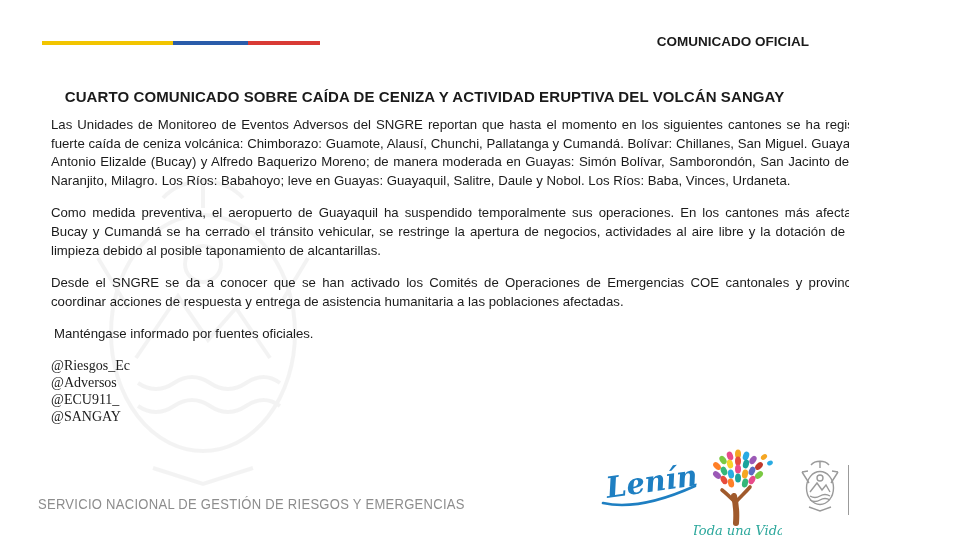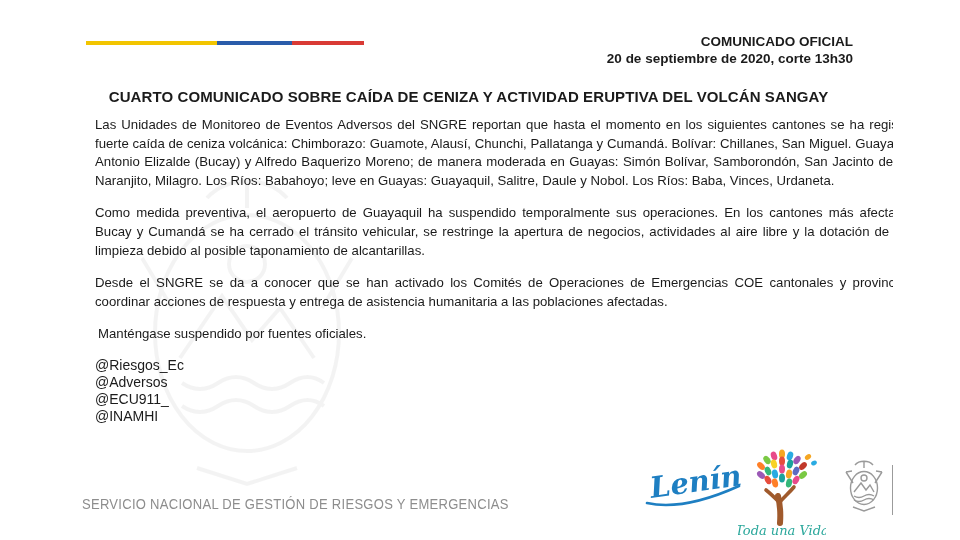--- a/index.html
+++ b/index.html
@@ -1,34 +1,34 @@
 <!DOCTYPE html>
 <html><head>
 <meta charset="utf-8">
 <style>
   html,body{margin:0;padding:0;background:#ffffff;}
   .page{position:relative;width:849px;height:540px;background:#ffffff;overflow:hidden;
-        font-family:"Liberation Sans",sans-serif;color:#1b1b1b;margin-left:44px;}
+        font-family:"Liberation Sans",sans-serif;color:#1b1b1b;}
   
   .flag-line{position:absolute;left:42px;top:41px;width:278px;height:4px;display:flex;}
   .flag-line span{height:100%;}
   .flag-y{width:47%;} .flag-b{width:27%;} .flag-r{width:26%;}
   
   .header-meta{position:absolute;top:33px;right:40px;text-align:right;
                font-weight:bold;font-size:13.5px;line-height:17px;}
   
   .doc-title{position:absolute;top:88px;left:30px;right:30px;text-align:center;
              font-size:15px;font-weight:bold;margin:0;letter-spacing:.1px;}
   
   .body{position:absolute;left:51px;top:116px;width:860px;
         font-size:13.2px;line-height:18.6px;}
   .body p{margin:0 0 14px;text-align:justify;}
   .body p.notice{text-align:left;padding-left:3px;margin-bottom:13px;}
   .b{font-weight:normal;}
-  .handles{font-size:14px;line-height:17px;margin-top:6px;}
+  .handles{font-size:14px;line-height:17px;margin-top:6px;font-family:Liberation Serif, serif;}
   
   .watermark{position:absolute;left:58px;top:168px;opacity:.05;pointer-events:none;}
   
   .agency{position:absolute;left:38px;top:496px;color:#8d8d8d;font-size:14px;
           letter-spacing:.3px;transform:scaleX(.93);transform-origin:left;white-space:nowrap;}
   .lenin{position:absolute;left:600px;top:456px;}
   .toda{position:absolute;left:694px;top:447px;}
   .gobierno{position:absolute;left:798px;top:459px;display:flex;align-items:flex-end;}
   .gob-rule{width:1px;height:50px;background:#9b9b9b;margin:2px 7px 0 6px;}
   .gob-text{color:#8b8b8b;font-size:13.5px;line-height:13.5px;letter-spacing:0;
@@ -55,35 +55,34 @@
   </svg>
 
   <div class="flag-line">
     <span class="flag-y" style="background-color: rgb(242, 197, 0);"></span>
     <span class="flag-b" style="background-color: rgb(42, 92, 170);"></span>
     <span class="flag-r" style="background-color: rgb(217, 58, 53);"></span>
   </div>
 
   <div class="header-meta">
     <div>COMUNICADO OFICIAL</div>
-    <div>20 de septiembre de 2020, corte 13h30</div>
   </div>
 
   <h1 class="doc-title">CUARTO COMUNICADO SOBRE CAÍDA DE CENIZA  Y ACTIVIDAD ERUPTIVA DEL VOLCÁN SANGAY</h1>
 
   <div class="body">
     <p><span>Las Unidades de Monitoreo de Eventos Adversos del SNGRE reportan que hasta el momento en los siguientes cantones se ha registrado una fuerte caída de ceniza volcánica: </span><span class="b">Chimborazo:</span><span> Guamote, Alausí, Chunchi, Pallatanga y Cumandá. </span><span class="b">Bolívar:</span><span> Chillanes, San Miguel. </span><span class="b">Guayas:</span><span> General Antonio Elizalde (Bucay) y Alfredo Baquerizo Moreno; de manera moderada en </span><span class="b">Guayas:</span><span> Simón Bolívar, Samborondón, San Jacinto de Yaguachi, Naranjito, Milagro. </span><span class="b">Los Ríos:</span><span> Babahoyo; leve en </span><span class="b">Guayas:</span><span> Guayaquil, Salitre, Daule y Nobol. </span><span class="b">Los Ríos:</span><span> Baba, Vinces, Urdaneta.</span></p>
     <p><span>Como medida preventiva, el aeropuerto de Guayaquil ha suspendido temporalmente sus operaciones. En los cantones más afectados como Bucay y Cumandá se ha cerrado el tránsito vehicular, se restringe la apertura de negocios, actividades al aire libre y la dotación de agua para limpieza debido al posible taponamiento de alcantarillas.</span></p>
     <p><span>Desde el SNGRE se da a conocer que se han activado los Comités de Operaciones de Emergencias COE cantonales y provinciales para coordinar acciones de respuesta y entrega de asistencia humanitaria a las poblaciones afectadas.</span></p>
-    <p class="notice">Manténgase suspendido por fuentes oficiales.</p>
+    <p class="notice">Manténgase informado por fuentes oficiales.</p>
     <div class="handles">
       <div>@Riesgos_Ec</div>
       <div>@Adversos</div>
       <div>@ECU911_</div>
-      <div>@INAMHI</div>
+      <div>@SANGAY</div>
     </div>
   </div>
 
   <div class="agency">SERVICIO NACIONAL DE GESTIÓN DE RIESGOS Y EMERGENCIAS</div>
 
   <svg class="lenin" width="98" height="56" viewBox="0 0 98 56">
     <text x="6" y="36" font-family="DejaVu Serif, serif" font-style="italic" font-weight="bold" font-size="29" transform="rotate(-8 49 28)" style="fill: rgb(30, 127, 194);">Lenín</text>
     <path d="M3,47 C30,53 64,44 95,30" fill="none" stroke-width="2.6" stroke-linecap="round" style="stroke: rgb(30, 127, 194);"></path>
   </svg>
 

